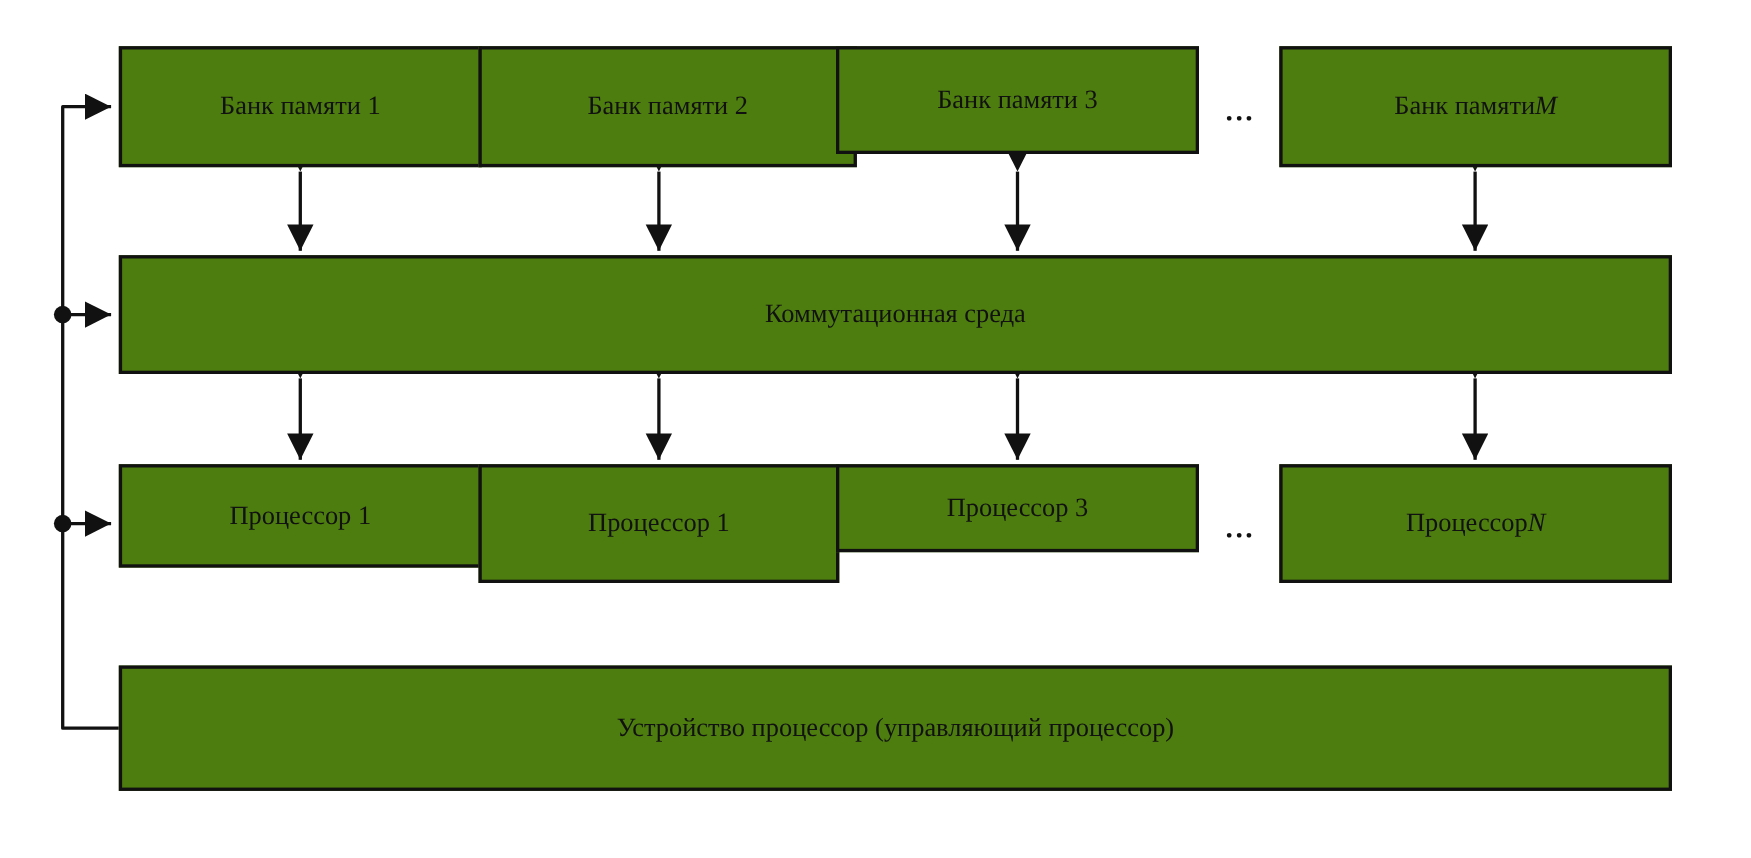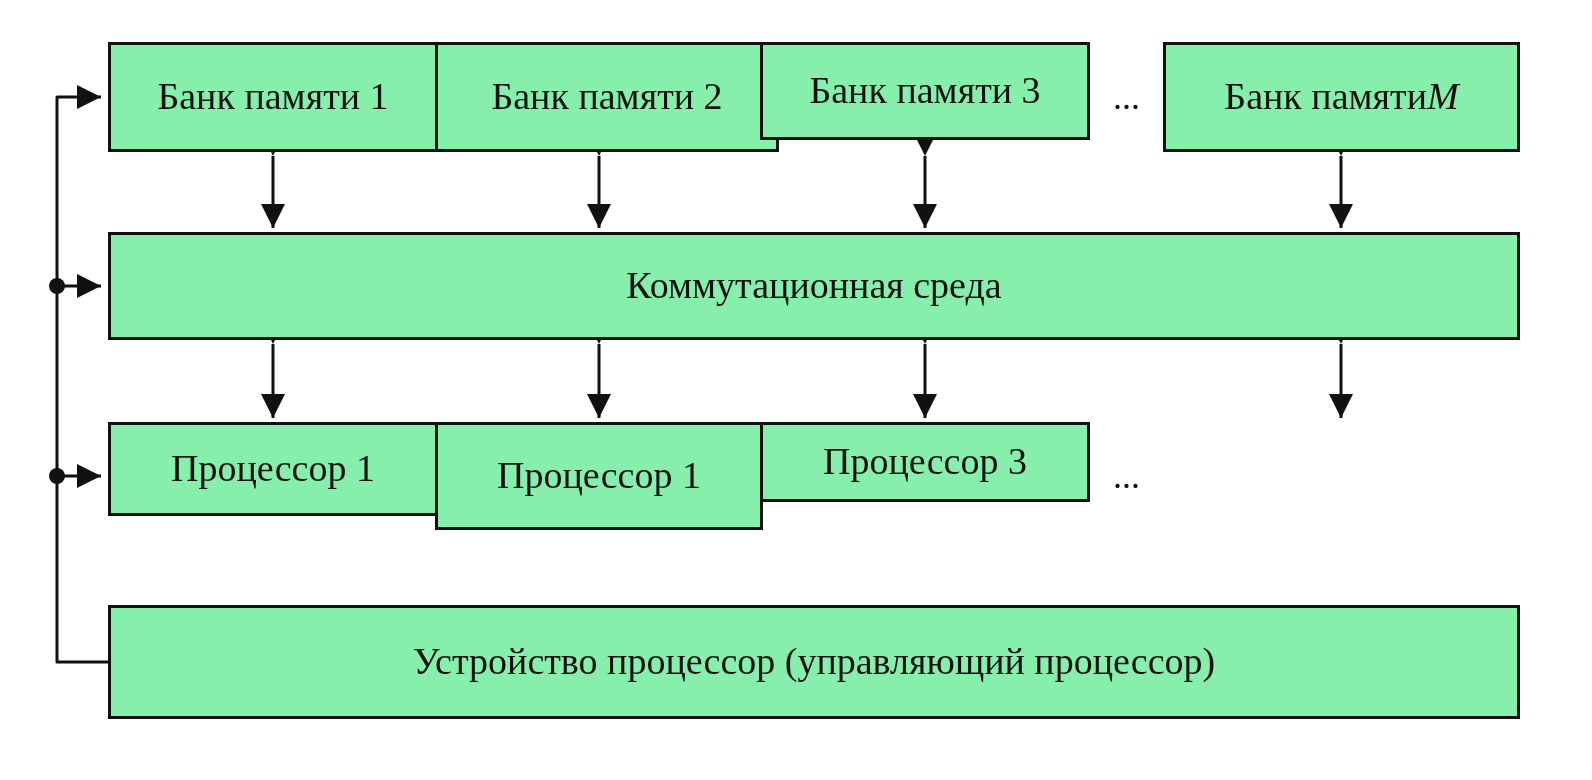--- a/index.html
+++ b/index.html
@@ -13,25 +13,25 @@
     height: 780px;
     background: #ffffff;
     font-family: "Liberation Serif", "DejaVu Serif", serif;
     color: #111111;
     overflow: hidden;
   }
   .box {
     position: absolute;
     box-sizing: border-box;
     border: 3px solid #111111;
-    background: #86efac;
+    background: #4d7c0f;
     display: flex;
     align-items: center;
     justify-content: center;
-    font-size: 38px;
+    font-size: 24px;
     line-height: 1.1;
     text-align: center;
     white-space: nowrap;
   }
   .ellipsis {
     position: absolute;
     display: flex;
     align-items: center;
     justify-content: center;
     font-size: 36px;
@@ -112,18 +112,22 @@
   </div>
   <div class="box" style="left:435px;top:422px;width:328px;height:108px">
     <span>Процессор 1</span>
       <span class="it"></span>
   </div>
   <div class="box" style="left:760px;top:422px;width:330px;height:80px">
     <span>Процессор 3</span>
       <span class="it"></span>
   </div>
   <div class="ellipsis" style="left:1090px;top:422px;width:73px;height:108px">...</div>
+  <div class="box" style="left:1163px;top:422px;width:357px;height:108px">
+    <span>Процессор </span>
+      <span class="it">N</span>
+  </div>
 
   <div class="box" style="left:108px;top:605px;width:1412px;height:114px">
     <span>Устройство процессор (управляющий процессор)</span>
   </div>
 
 </div>
 
 </body></html>

